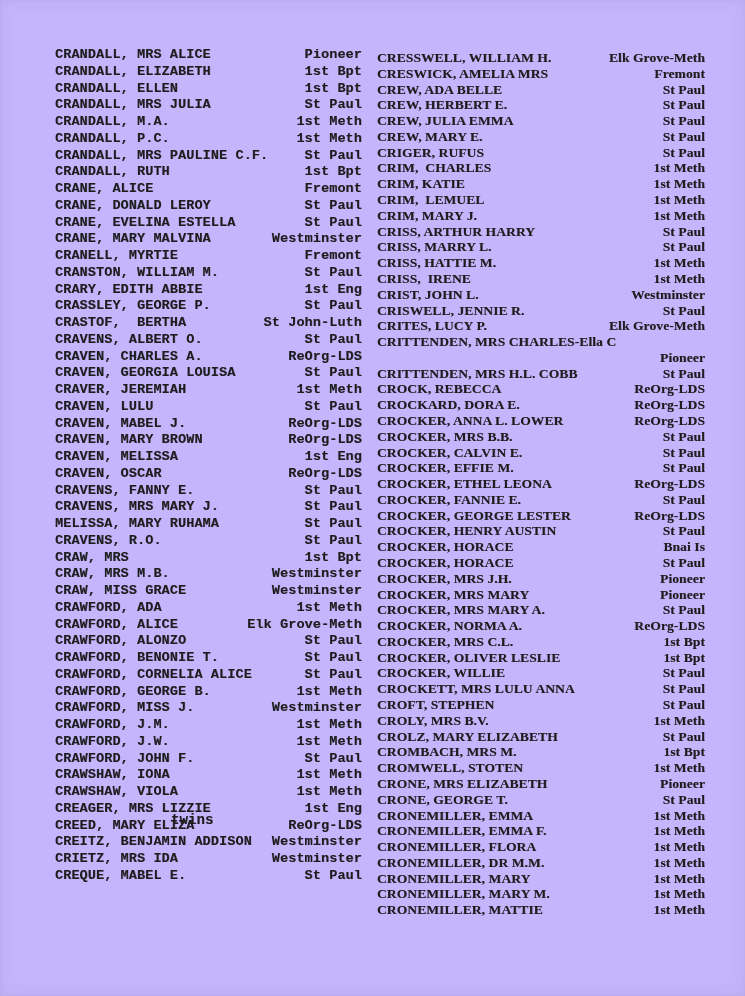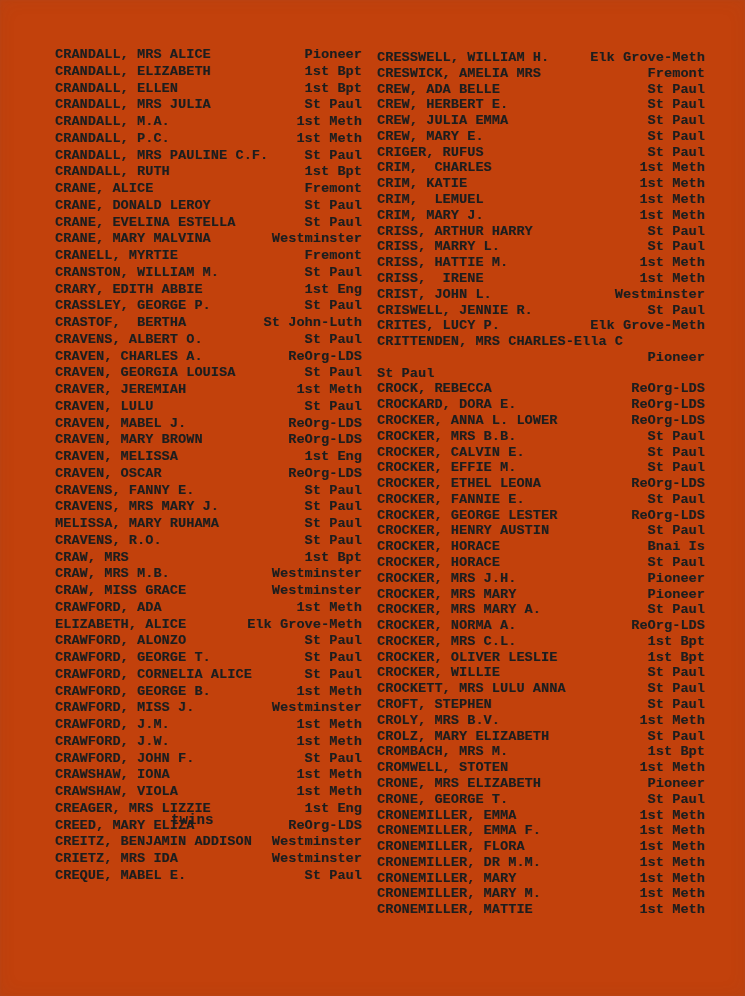--- a/index.html
+++ b/index.html
@@ -5,29 +5,29 @@
   html,body{margin:0;padding:0;}
   body{
     width:745px;height:996px;
     background:#f4f4f1;
     font-family:"Liberation Mono","DejaVu Sans Mono",monospace;
     overflow:hidden;
   }
   .page{
     position:relative;
     width:745px;height:996px;
-    background:#c2410c;
+    background:#c4b5fd;
     box-shadow:inset 0 0 18px rgba(90,90,85,0.08), inset 0 0 3px rgba(120,120,115,0.10);
     color:#1d1d1d;
   }
   .col{
     position:absolute;
   }
   .col-left{left:55px;top:47px;width:307px;}
-  .col-right{left:377px;top:50px;width:328px;}
+  .col-right{left:377px;top:50px;width:328px;font-family:Liberation Serif, serif;}
   .row{
     display:flex;
     justify-content:space-between;
     align-items:baseline;
     white-space:pre;
     font-size:13.5px;
     font-weight:700;
     letter-spacing:0.1px;
     text-shadow:0.4px 0.4px 0.6px rgba(45,45,45,0.45);
   }
@@ -76,23 +76,23 @@
       <div class="row"><span class="name">CRAVEN, MELISSA</span><span class="church">1st Eng</span></div>
       <div class="row"><span class="name">CRAVEN, OSCAR</span><span class="church">ReOrg-LDS</span></div>
       <div class="row"><span class="name">CRAVENS, FANNY E.</span><span class="church">St Paul</span></div>
       <div class="row"><span class="name">CRAVENS, MRS MARY J.</span><span class="church">St Paul</span></div>
       <div class="row"><span class="name">MELISSA, MARY RUHAMA</span><span class="church">St Paul</span></div>
       <div class="row"><span class="name">CRAVENS, R.O.</span><span class="church">St Paul</span></div>
       <div class="row"><span class="name">CRAW, MRS</span><span class="church">1st Bpt</span></div>
       <div class="row"><span class="name">CRAW, MRS M.B.</span><span class="church">Westminster</span></div>
       <div class="row"><span class="name">CRAW, MISS GRACE</span><span class="church">Westminster</span></div>
       <div class="row"><span class="name">CRAWFORD, ADA</span><span class="church">1st Meth</span></div>
-      <div class="row"><span class="name">ELIZABETH, ALICE</span><span class="church">Elk Grove-Meth</span></div>
+      <div class="row"><span class="name">CRAWFORD, ALICE</span><span class="church">Elk Grove-Meth</span></div>
       <div class="row"><span class="name">CRAWFORD, ALONZO</span><span class="church">St Paul</span></div>
-      <div class="row"><span class="name">CRAWFORD, GEORGE T.</span><span class="church">St Paul</span></div>
+      <div class="row"><span class="name">CRAWFORD, BENONIE T.</span><span class="church">St Paul</span></div>
       <div class="row"><span class="name">CRAWFORD, CORNELIA ALICE</span><span class="church">St Paul</span></div>
       <div class="row"><span class="name">CRAWFORD, GEORGE B.</span><span class="church">1st Meth</span></div>
       <div class="row"><span class="name">CRAWFORD, MISS J.</span><span class="church">Westminster</span></div>
       <div class="row"><span class="name">CRAWFORD, J.M.</span><span class="church">1st Meth</span></div>
       <div class="row"><span class="name">CRAWFORD, J.W.</span><span class="church">1st Meth</span></div>
       <div class="row"><span class="name">CRAWFORD, JOHN F.</span><span class="church">St Paul</span></div>
       <div class="row"><span class="name">CRAWSHAW, IONA</span><span class="church">1st Meth</span></div>
       <div class="row"><span class="name">CRAWSHAW, VIOLA</span><span class="church">1st Meth</span></div>
       <div class="row"><span class="name">CREAGER, MRS LIZZIE</span><span class="church">1st Eng</span></div>
       <div class="row"><span class="name">CREED, MARY ELIZA</span><span class="church">ReOrg-LDS</span></div>
@@ -114,21 +114,21 @@
       <div class="row"><span class="name">CRIM, MARY J.</span><span class="church">1st Meth</span></div>
       <div class="row"><span class="name">CRISS, ARTHUR HARRY</span><span class="church">St Paul</span></div>
       <div class="row"><span class="name">CRISS, MARRY L.</span><span class="church">St Paul</span></div>
       <div class="row"><span class="name">CRISS, HATTIE M.</span><span class="church">1st Meth</span></div>
       <div class="row"><span class="name">CRISS,  IRENE</span><span class="church">1st Meth</span></div>
       <div class="row"><span class="name">CRIST, JOHN L.</span><span class="church">Westminster</span></div>
       <div class="row"><span class="name">CRISWELL, JENNIE R.</span><span class="church">St Paul</span></div>
       <div class="row"><span class="name">CRITES, LUCY P.</span><span class="church">Elk Grove-Meth</span></div>
       <div class="row"><span class="name">CRITTENDEN, MRS CHARLES-Ella C</span><span class="church"></span></div>
       <div class="row"><span class="name"></span><span class="church">Pioneer</span></div>
-      <div class="row"><span class="church">St Paul</span></div>
+      <div class="row"><span class="name">CRITTENDEN, MRS H.L. COBB</span><span class="church">St Paul</span></div>
       <div class="row"><span class="name">CROCK, REBECCA</span><span class="church">ReOrg-LDS</span></div>
       <div class="row"><span class="name">CROCKARD, DORA E.</span><span class="church">ReOrg-LDS</span></div>
       <div class="row"><span class="name">CROCKER, ANNA L. LOWER</span><span class="church">ReOrg-LDS</span></div>
       <div class="row"><span class="name">CROCKER, MRS B.B.</span><span class="church">St Paul</span></div>
       <div class="row"><span class="name">CROCKER, CALVIN E.</span><span class="church">St Paul</span></div>
       <div class="row"><span class="name">CROCKER, EFFIE M.</span><span class="church">St Paul</span></div>
       <div class="row"><span class="name">CROCKER, ETHEL LEONA</span><span class="church">ReOrg-LDS</span></div>
       <div class="row"><span class="name">CROCKER, FANNIE E.</span><span class="church">St Paul</span></div>
       <div class="row"><span class="name">CROCKER, GEORGE LESTER</span><span class="church">ReOrg-LDS</span></div>
       <div class="row"><span class="name">CROCKER, HENRY AUSTIN</span><span class="church">St Paul</span></div>

